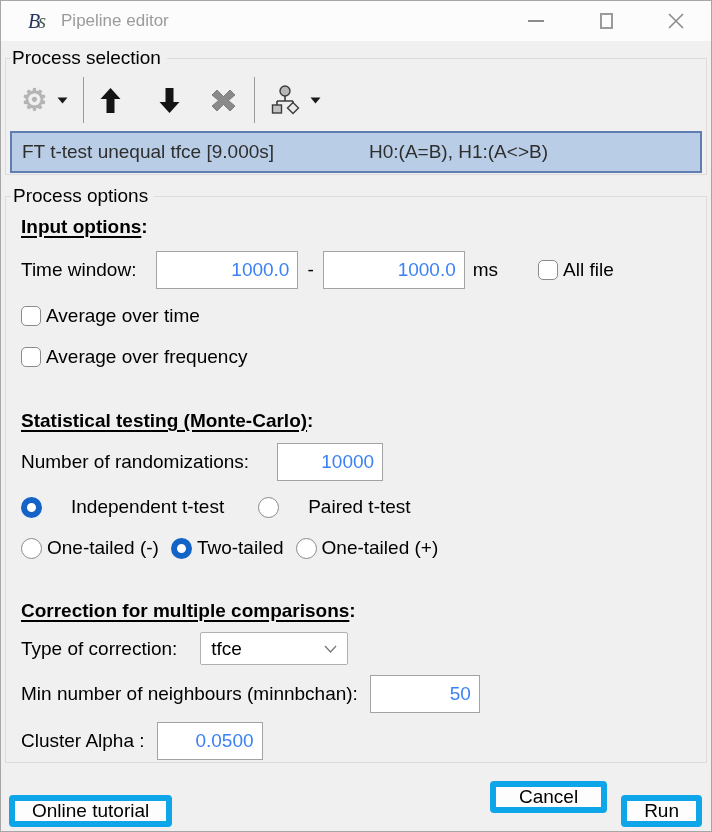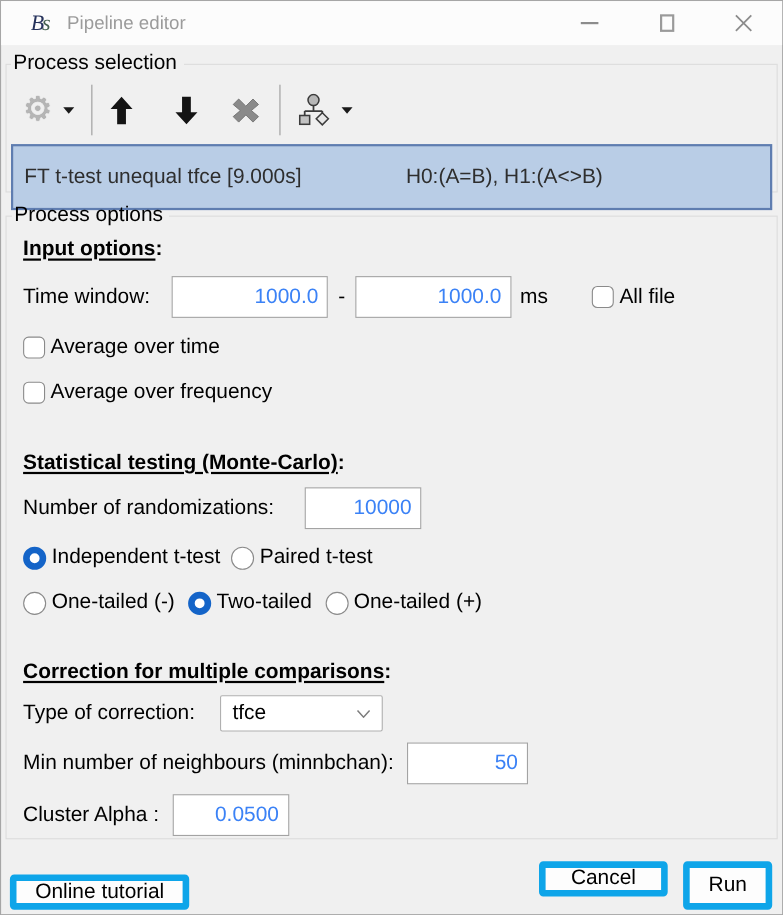--- a/index.html
+++ b/index.html
@@ -59,21 +59,21 @@
   
   .toolbar { height:62px; display:flex; align-items:center; padding-left:12px; }
   .tool-btn { display:flex; align-items:center; justify-content:center; }
   .gear-glyph { font-size:30px; line-height:30px; color:#b5b5b5; text-shadow:0 0 1px #8f8f8f; }
   .caret { margin-left:9px; }
   .tb-divider { width:1px; height:46px; background:#9a9a9a; margin:0 15px; }
 
   
   .process-row {
     margin:0 1px;
-    height:60px;
+    height:42px;
     background:#b9cde6;
     border:2px solid #5f7db0;
     display:flex; align-items:center;
     padding-left:10px;
     font-size:19px; color:#2e2e2e;
   }
   .process-name { display:inline-block; width:347px; }
 
   
   .opt-heading { font-size:19px; font-weight:bold; color:#000; }
@@ -115,40 +115,40 @@
   }
   .select-box .chev { position:absolute; right:10px; top:12px; }
 
   
   .m-h1   { margin-top:9px; }
   .m-time { margin-top:13px; }
   .m-cb1  { margin-top:16px; }
   .m-cb2  { margin-top:19px; }
   .m-h2   { margin-top:42px; }
   .m-rand { margin-top:11px; }
-  .m-rad1 { margin-top:15px; }
+  .m-rad1 { margin-top:15px;gap:24px; }
   .m-rad2 { margin-top:19px; }
   .m-h3   { margin-top:41px; }
   .m-type { margin-top:10px; }
   .m-minnb{ margin-top:10px; }
   .m-alpha{ margin-top:9px; }
 
   
   .btn {
     height:32px; background:#fdfdfd;
     border:6px solid #0ea5e9; border-radius:4px;
     font-family:"Liberation Sans", sans-serif;
     font-size:19px; color:#000;
     display:flex; align-items:center; justify-content:center;
   }
   .footer-left  { position:absolute; left:8px;  bottom:4px; }
   .footer-right { position:absolute; right:9px; bottom:4px; display:flex; gap:14px; }
   .btn-tutorial { padding:0 17px; }
   .btn-cancel   { padding:0 23px; }
-  .btn-run      { padding:16px 17px; }
+  .btn-run      { padding:4px 17px;margin-top:14px; }
 </style>
 </head>
 <body>
 
 <div class="window">
 
   <div class="titlebar">
     <span class="app-logo"><span class="logo-b">B</span><span class="logo-s">s</span></span>
     <span class="titlebar-title">Pipeline editor</span>
     <div class="win-controls">

